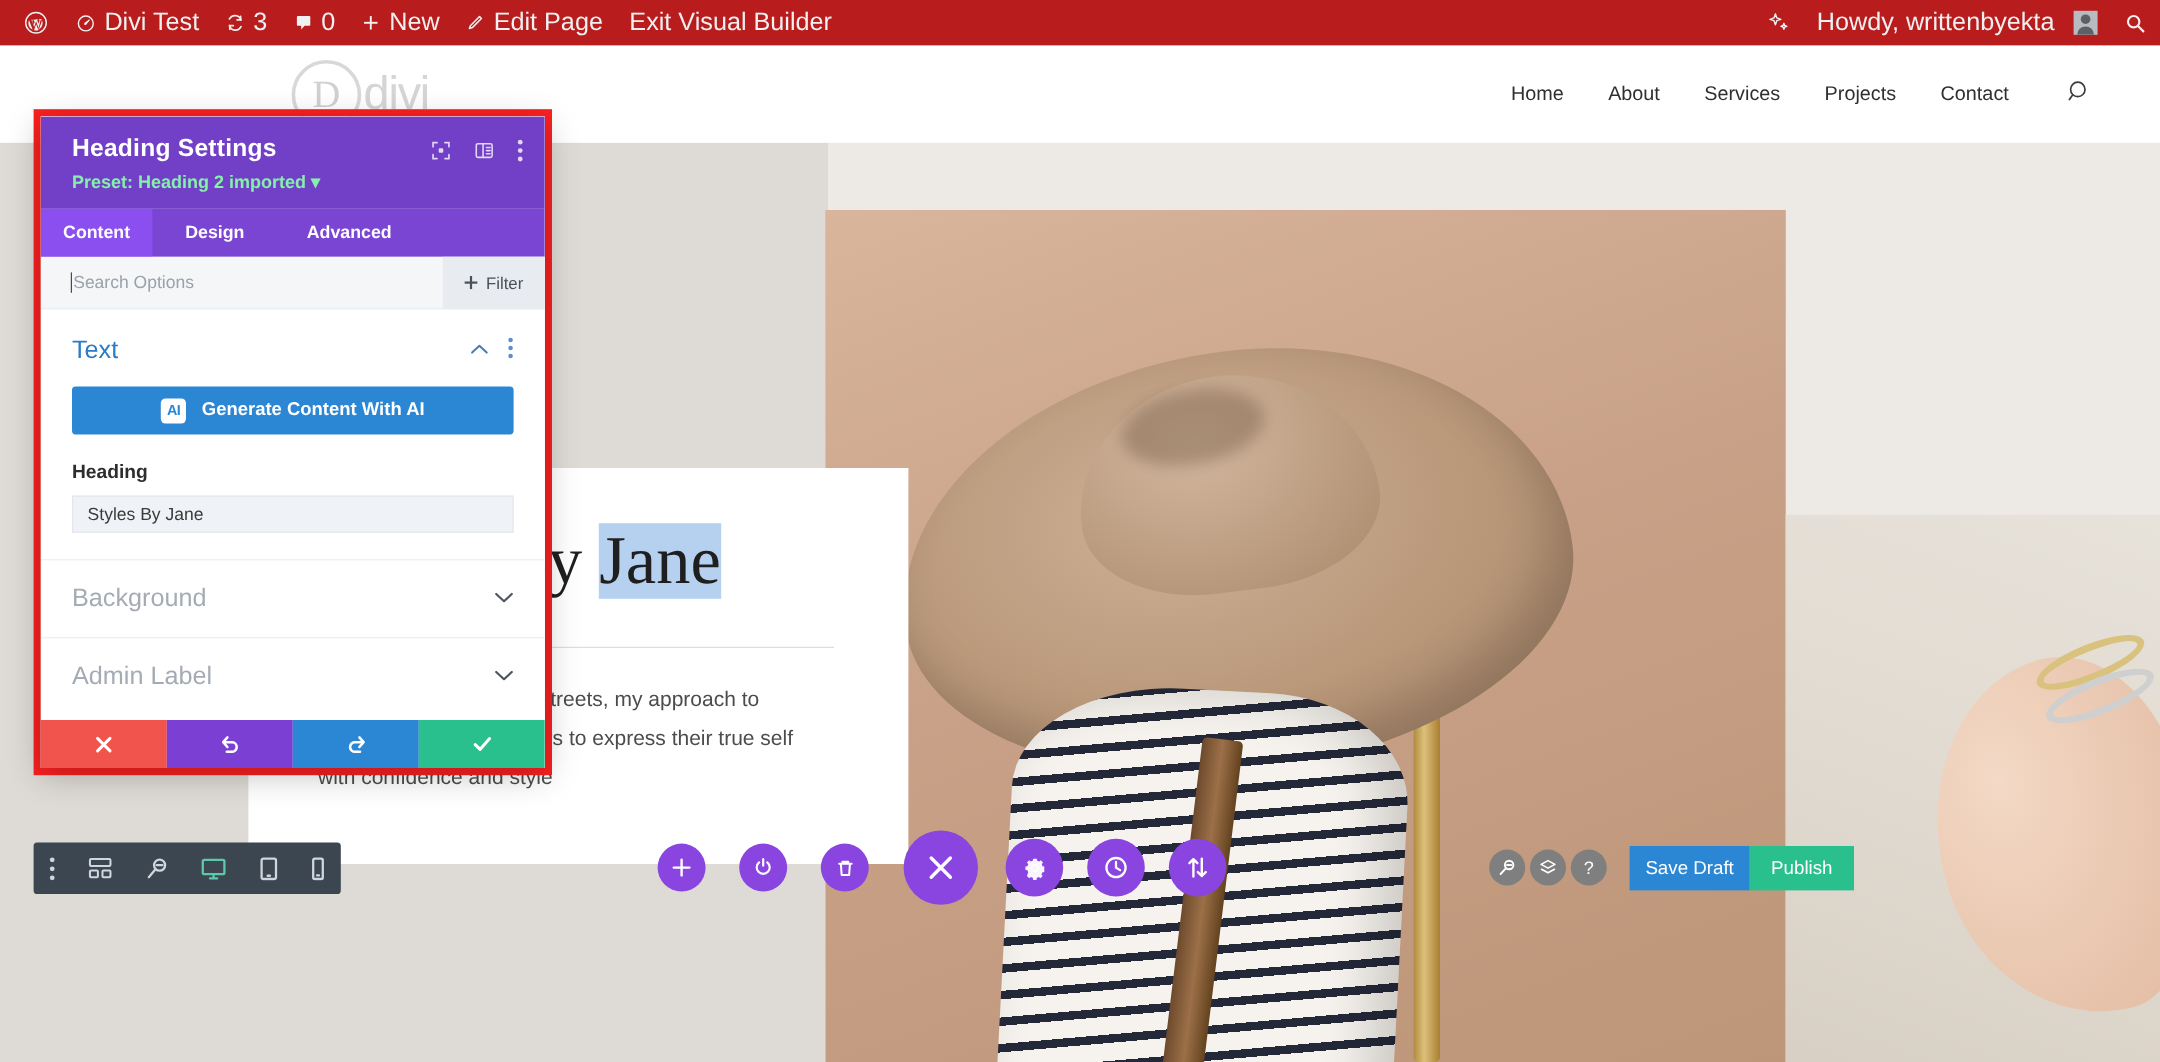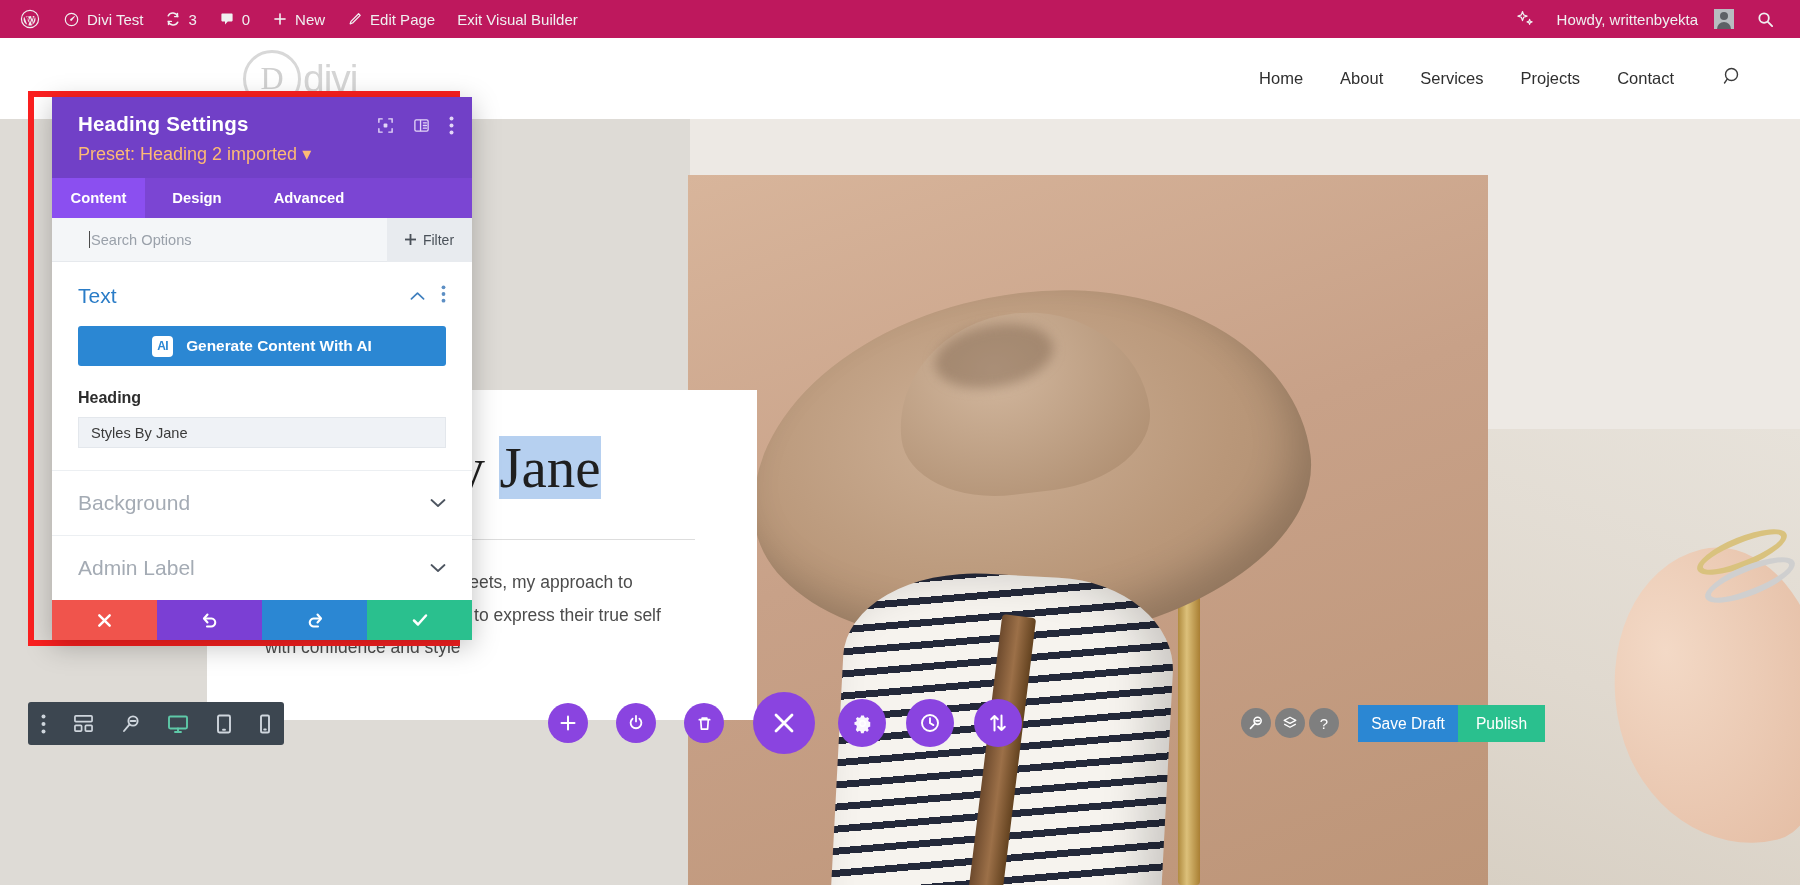--- a/index.html
+++ b/index.html
@@ -6,25 +6,25 @@
   html, body {
     width: 1800px; height: 885px;
     font-family: "Liberation Sans", sans-serif;
     overflow: hidden; background: #fff;
   }
   #root { position: relative; width: 1800px; height: 885px; }
 
   
   .wpbar {
     position: absolute; top: 0; left: 0; width: 1800px; height: 38px;
-    background: #be185d; color: #f0f0f1;
-    display: flex; align-items: center; font-size: 15px;
+    background: #b91c1c; color: #f0f0f1;
+    display: flex; align-items: center; font-size: 21px;
   }
   .wpbar-left { display: flex; align-items: center; padding-left: 8px; }
-  .wpbar-right { display: flex; align-items: center; margin-left: auto; padding-right: 14px; }
+  .wpbar-right { display: flex; align-items: center; margin-left: auto; }
   .wpbar-item {
     display: flex; align-items: center; gap: 7px;
     padding: 0 11px; height: 38px; color: #f0f0f1; white-space: nowrap;
   }
   .wpbar-item svg { display: block; }
   .wp-logo { width: 22px; height: 22px; }
   .avatar-box {
     width: 20px; height: 20px; background: #b8bcc0; margin-left: 9px;
     display: flex; align-items: flex-end; justify-content: center; overflow: hidden;
   }
@@ -149,44 +149,44 @@
   .hero-title .sel { background: #b6d0f0; }
   .hero-rule { margin: 38px 0 26px; width: 430px; height: 1px; background: #ddd; }
   .hero-body { font-size: 17.5px; line-height: 1.87; color: #4c4c4c; max-width: 400px; }
 
   
   .modal-outline {
     position: absolute; left: 28px; top: 91px; width: 432px; height: 555px;
     border: 6px solid #fb2020; z-index: 40;
   }
   .modal {
-    position: absolute; left: 52px; top: 97px; width: 420px; height: 543px;
+    position: absolute; left: 34px; top: 97px; width: 420px; height: 543px;
     background: #fff; z-index: 41; display: flex; flex-direction: column;
     box-shadow: 0 6px 26px rgba(0,0,0,.25);
     overflow: hidden;
   }
   .modal-head { background: #7140c7; padding: 15px 18px 13px 26px; }
   .modal-head-top { display: flex; align-items: flex-start; }
   .modal-title { color: #fff; font-size: 20.5px; font-weight: bold; letter-spacing: .2px; }
   .modal-head-icons { margin-left: auto; display: flex; align-items: center; gap: 19px; padding-top: 4px; }
   .modal-head-icons .ic { color: #e3d6f7; display: flex; }
   .modal-preset {
-    color: #fdba74; font-size: 18px; font-weight: normal; margin-top: 7px;
+    color: #86efac; font-size: 15px; font-weight: bold; margin-top: 7px;
   }
   .modal-tabs { display: flex; background: #7b45d3; height: 40px; }
   .modal-tab {
     color: #fff; font-size: 14.8px; font-weight: bold; display: flex;
     align-items: center; justify-content: center; height: 40px;
   }
   .modal-tab.t0 { width: 93px; background: #8b4ff0; }
   .modal-tab.t1 { width: 104px; }
   .modal-tab.t2 { width: 120px; }
   .search-row {
     height: 44px; background: #f4f6f8; border-bottom: 1px solid #e6e9ed;
-    display: flex; align-items: center; padding-left: 37px;
+    display: flex; align-items: center; padding-left: 25px;
   }
   .search-caret {
     width: 1px; height: 17px; background: #4b4b4b; margin-right: 1px;
   }
   .search-ph { color: #9aa1aa; font-size: 14.6px; }
   .filter-btn {
     margin-left: auto; height: 44px; width: 85px; background: #e8ebef;
     display: flex; align-items: center; justify-content: center; gap: 7px;
     color: #4a5159; font-size: 14px;
   }

